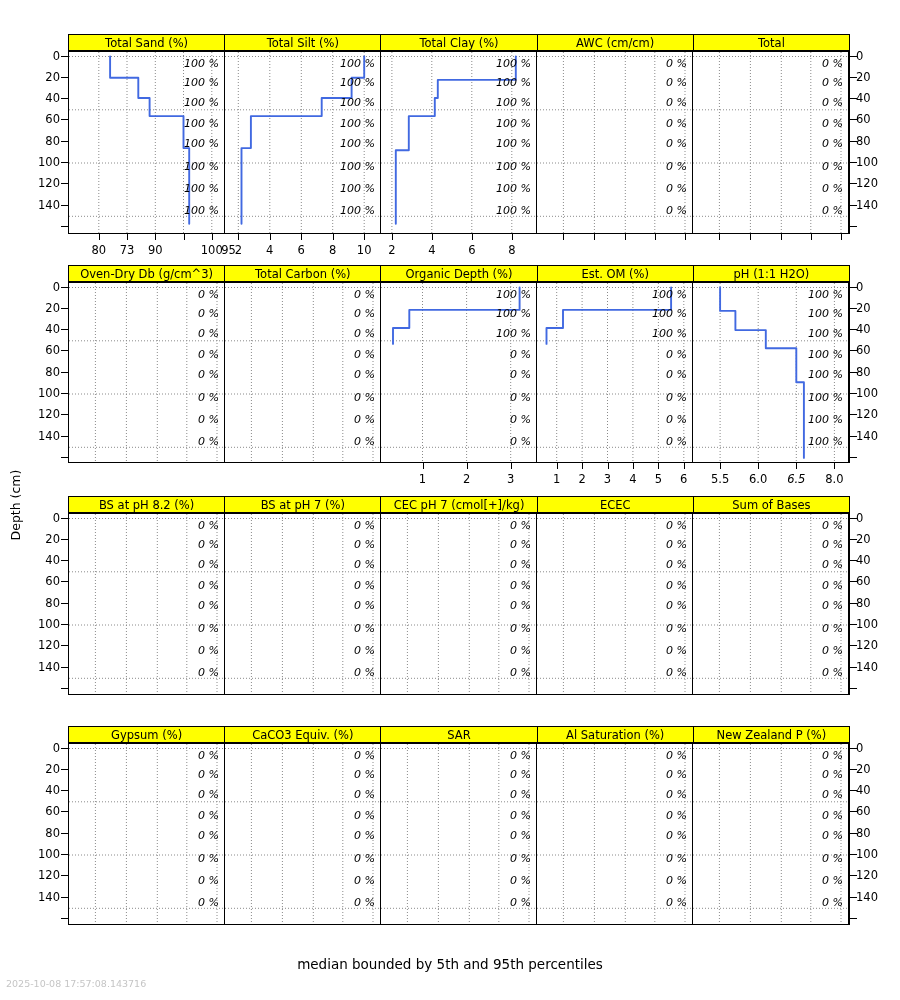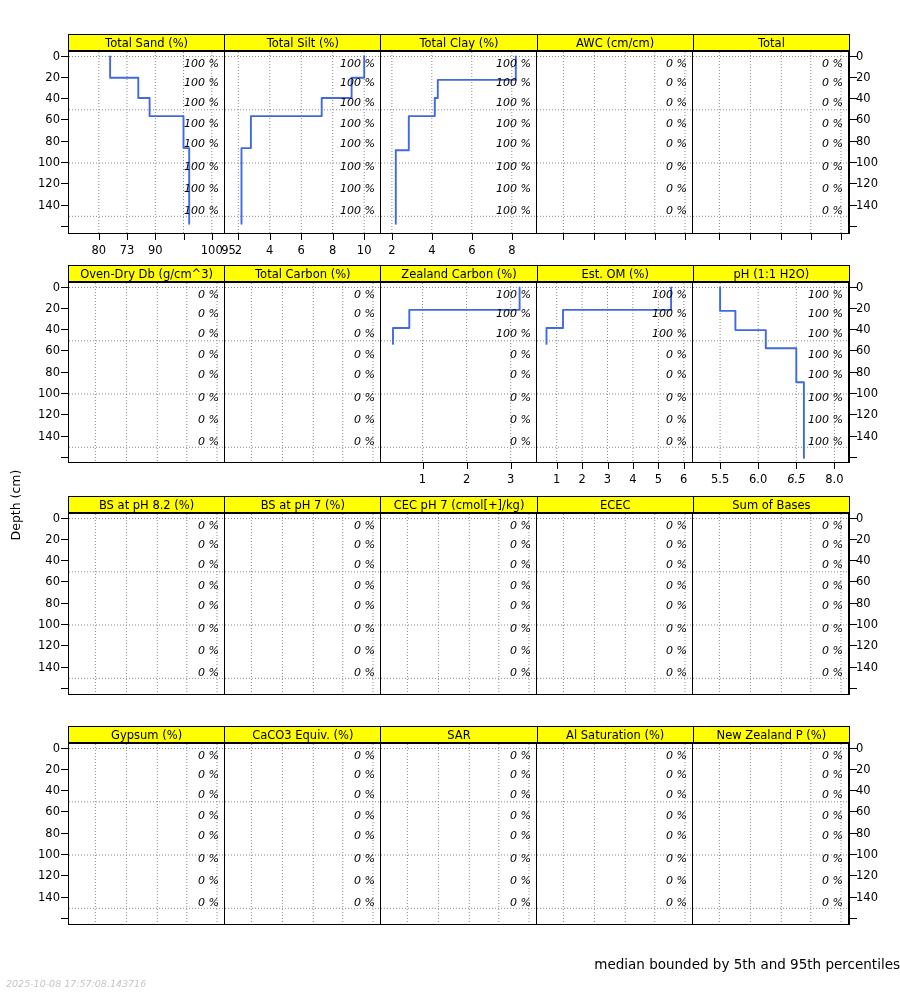--- a/index.html
+++ b/index.html
@@ -1,21 +1,21 @@
 <!DOCTYPE html>
 <html><head>
 <meta charset="utf-8">
 <style>
   html,body{margin:0;padding:0;background:#fff;}
   #figure{position:relative;width:900px;height:1000px;background:#fff;
           font-family:"DejaVu Sans","Liberation Sans",sans-serif;color:#000;overflow:hidden;}
   .title{position:absolute;left:0;right:0;top:6px;text-align:center;
          font-size:15px;font-weight:bold;}
-  .caption{position:absolute;left:0;right:0;top:956px;text-align:right;font-size:13.5px;}
-  .watermark{position:absolute;left:6px;top:978px;font-size:9.5px;font-style:italic;color:#c5c5c5;}
+  .caption{position:absolute;left:0;right:0;top:956px;text-align:center;font-size:13.5px;}
+  .watermark{position:absolute;left:6px;top:978px;font-size:9.5px;color:#c5c5c5;}
   .ylab{position:absolute;left:15px;top:505px;transform:translate(-50%,-50%) rotate(-90deg);
         white-space:nowrap;font-size:12.5px;}
   .strip-row{position:absolute;left:68px;width:782px;height:17px;display:flex;
              border:1px solid #000;box-sizing:border-box;}
   .strip-cell{flex:1;background:#ffff00;border-right:1px solid #000;display:flex;
               align-items:center;justify-content:center;font-size:11.5px;overflow:hidden;}
   .strip-cell:last-child{border-right:none;}
   .panel-row{position:absolute;left:68px;width:782px;display:flex;
              border:1px solid #000;box-sizing:border-box;background:#fff;}
   .panel{flex:1;position:relative;border-right:1px solid #000;}
@@ -234,21 +234,21 @@
         <div class="tick" style="top: 173.9px; right: -8px;"></div>
       </div>
       <div class="strip-row" style="top: 265px;">
         <div class="strip-cell">
           <span>Oven-Dry Db (g/cm^3)</span>
         </div>
         <div class="strip-cell">
           <span>Total Carbon (%)</span>
         </div>
         <div class="strip-cell">
-          <span>Zealand Carbon (%)</span>
+          <span>Organic Depth (%)</span>
         </div>
         <div class="strip-cell">
           <span>Est. OM (%)</span>
         </div>
         <div class="strip-cell">
           <span>pH (1:1 H2O)</span>
         </div>
       </div>
       <div class="panel-row" style="top: 282px; height: 181px;">
         <div class="panel">

